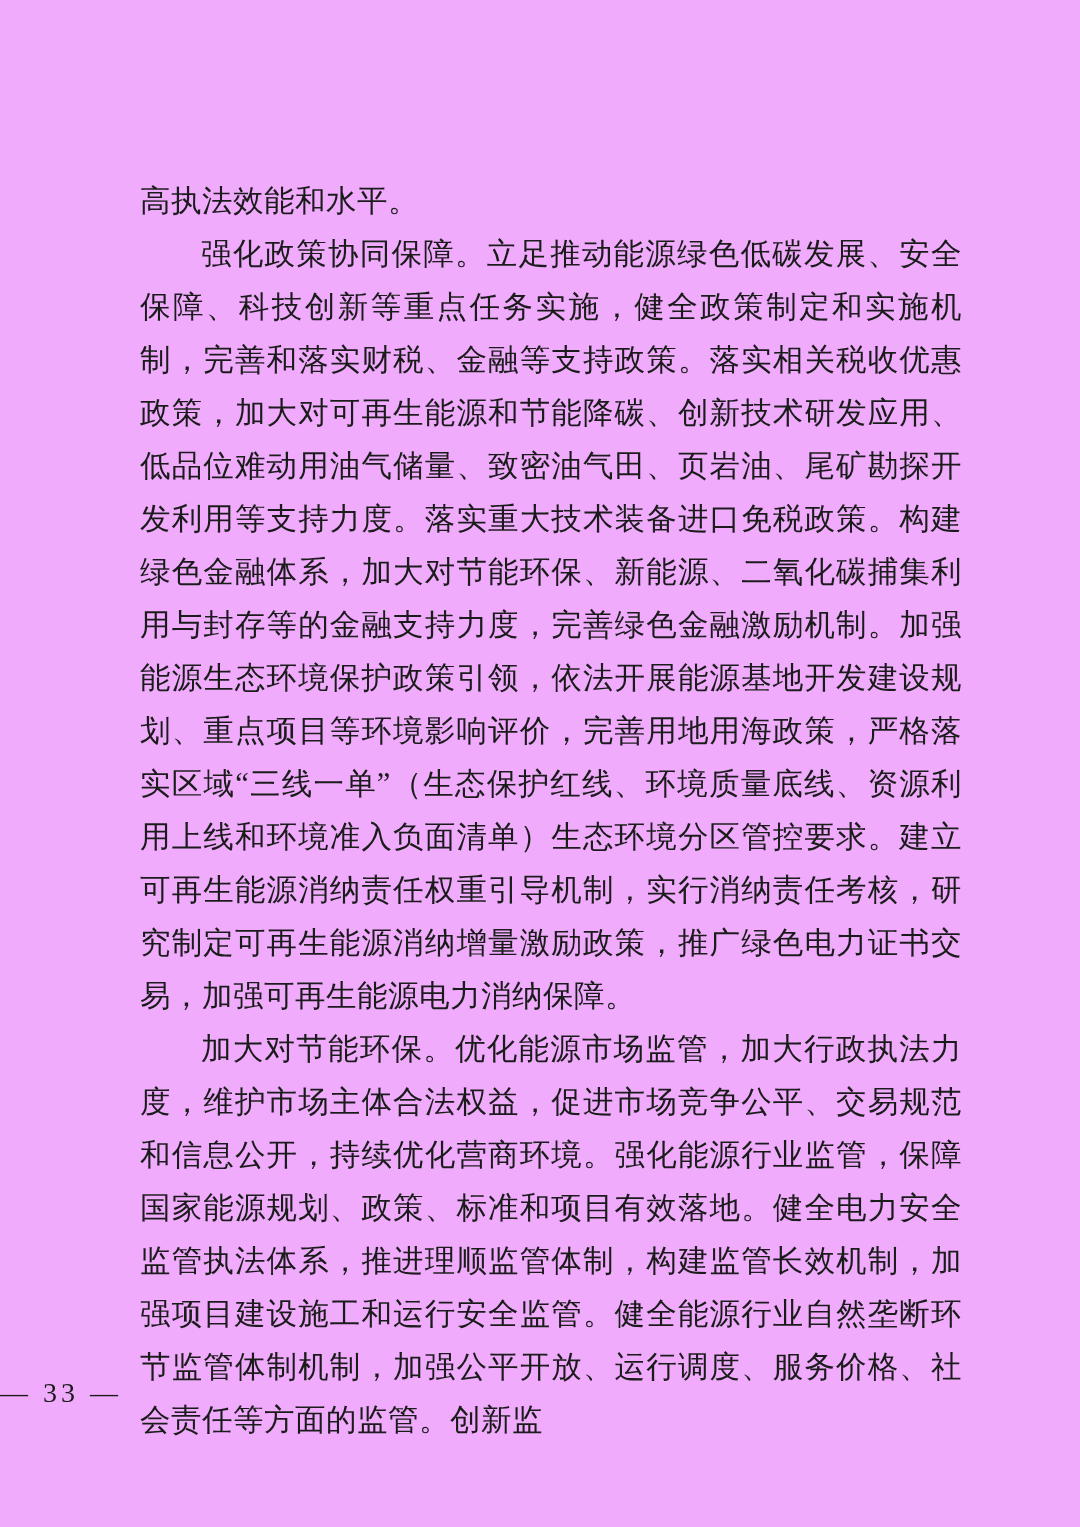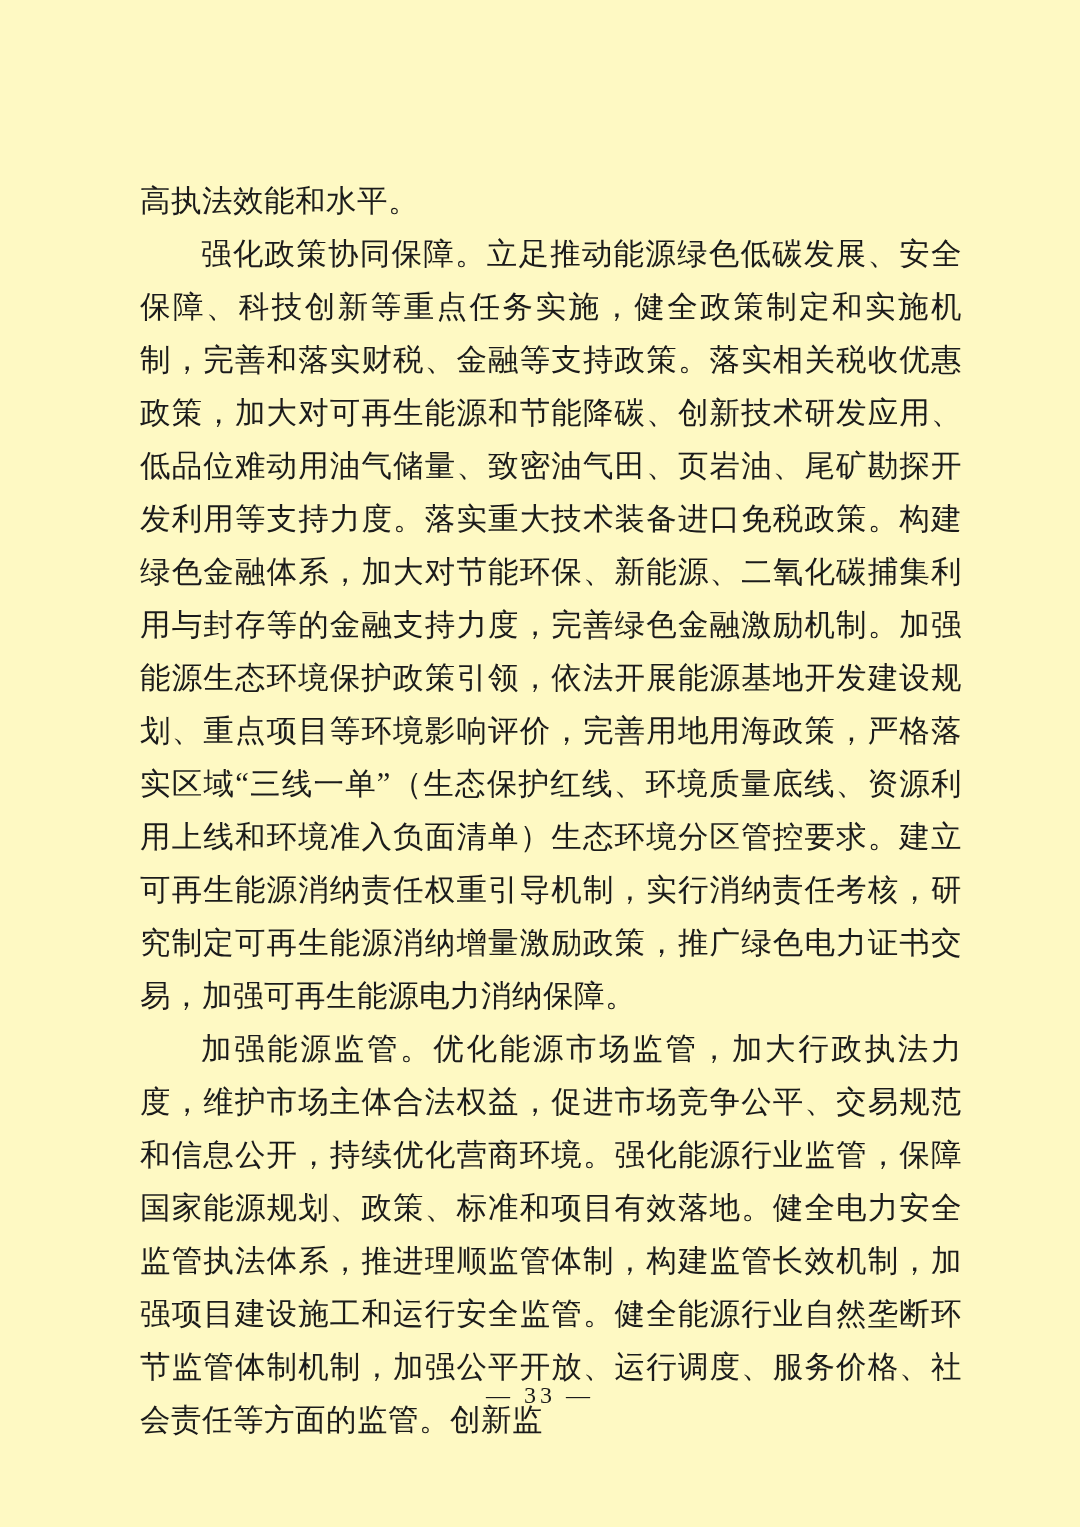--- a/index.html
+++ b/index.html
@@ -11,21 +11,21 @@
     width: 1080px;
     height: 1527px;
     font-family: "Liberation Serif", "DejaVu Serif", serif;
     color: #1b1b1b;
     overflow: hidden;
   }
   .page {
     position: relative;
     width: 1080px;
     height: 1527px;
-    background: #fef9c3;
+    background: #f0abfc;
     box-sizing: border-box;
     padding: 175px 118px 0 140px;
   }
   .doc-body {
     font-size: 30.5px;
     line-height: 53px;
     letter-spacing: 0.5px;
     text-align: justify;
     text-justify: inter-ideograph;
   }
@@ -40,41 +40,40 @@
     margin-top: 0;
   }
   .lead {
     font-weight: normal;
   }
   .footer {
     position: absolute;
     left: 0;
     right: 0;
     bottom: 118px;
-    text-align: center;
-    font-size: 24px;
+    font-size: 28px;
     letter-spacing: 4px;
     color: #1b1b1b;
     font-family: "Liberation Serif", "DejaVu Serif", serif;
   }
 </style>
 </head>
 <body>
 
 <div class="page">
   <div class="doc-body">
 
     <p class="para">
       <span>高执法效能和水平。</span>
     </p>
 
     <p class="para indented">
       <span class="lead">强化政策协同保障</span><span>。立足推动能源绿色低碳发展、安全保障、科技创新等重点任务实施，健全政策制定和实施机制，完善和落实财税、金融等支持政策。落实相关税收优惠政策，加大对可再生能源和节能降碳、创新技术研发应用、低品位难动用油气储量、致密油气田、页岩油、尾矿勘探开发利用等支持力度。落实重大技术装备进口免税政策。构建绿色金融体系，加大对节能环保、新能源、二氧化碳捕集利用与封存等的金融支持力度，完善绿色金融激励机制。加强能源生态环境保护政策引领，依法开展能源基地开发建设规划、重点项目等环境影响评价，完善用地用海政策，严格落实区域“三线一单”（生态保护红线、环境质量底线、资源利用上线和环境准入负面清单）生态环境分区管控要求。建立可再生能源消纳责任权重引导机制，实行消纳责任考核，研究制定可再生能源消纳增量激励政策，推广绿色电力证书交易，加强可再生能源电力消纳保障。</span>
     </p>
 
     <p class="para indented">
-      <span class="lead">加强能源监管</span><span>。优化能源市场监管，加大行政执法力度，维护市场主体合法权益，促进市场竞争公平、交易规范和信息公开，持续优化营商环境。强化能源行业监管，保障国家能源规划、政策、标准和项目有效落地。健全电力安全监管执法体系，推进理顺监管体制，构建监管长效机制，加强项目建设施工和运行安全监管。健全能源行业自然垄断环节监管体制机制，加强公平开放、运行调度、服务价格、社会责任等方面的监管。创新监</span>
+      <span class="lead">加大对节能环保</span><span>。优化能源市场监管，加大行政执法力度，维护市场主体合法权益，促进市场竞争公平、交易规范和信息公开，持续优化营商环境。强化能源行业监管，保障国家能源规划、政策、标准和项目有效落地。健全电力安全监管执法体系，推进理顺监管体制，构建监管长效机制，加强项目建设施工和运行安全监管。健全能源行业自然垄断环节监管体制机制，加强公平开放、运行调度、服务价格、社会责任等方面的监管。创新监</span>
     </p>
 
   </div>
 
   <div class="footer">— 33 —</div>
 </div>
 
 </body></html>

